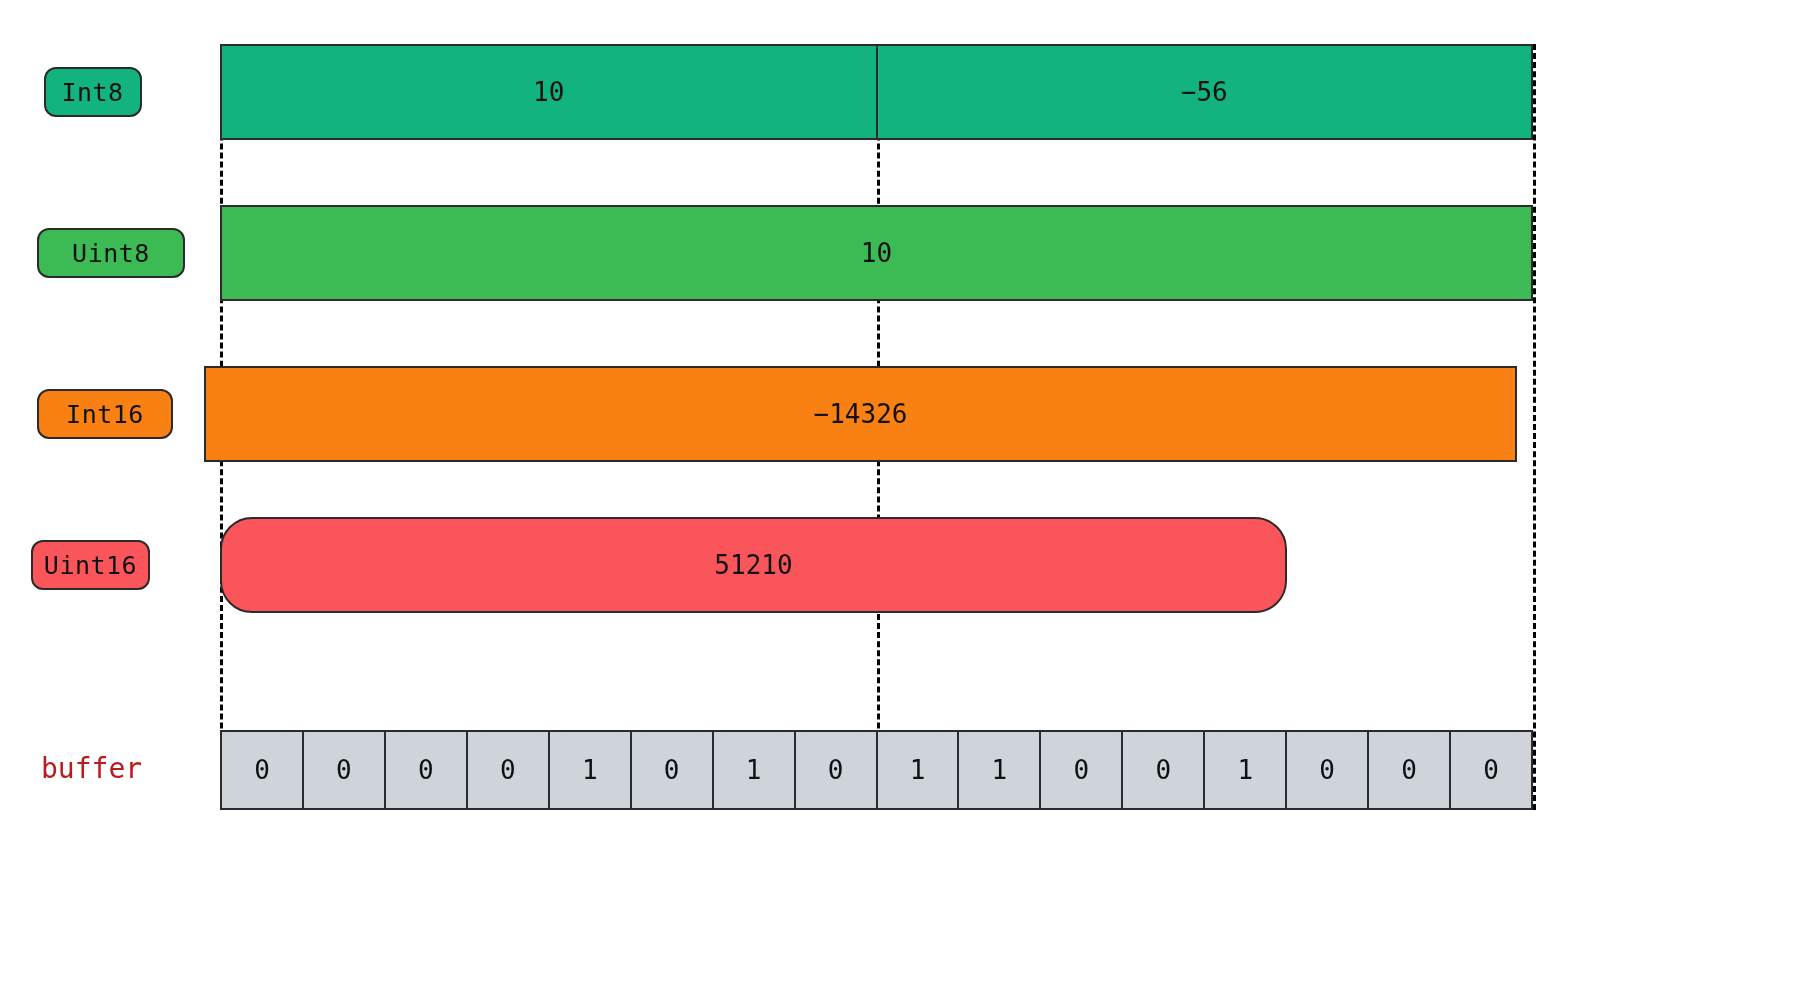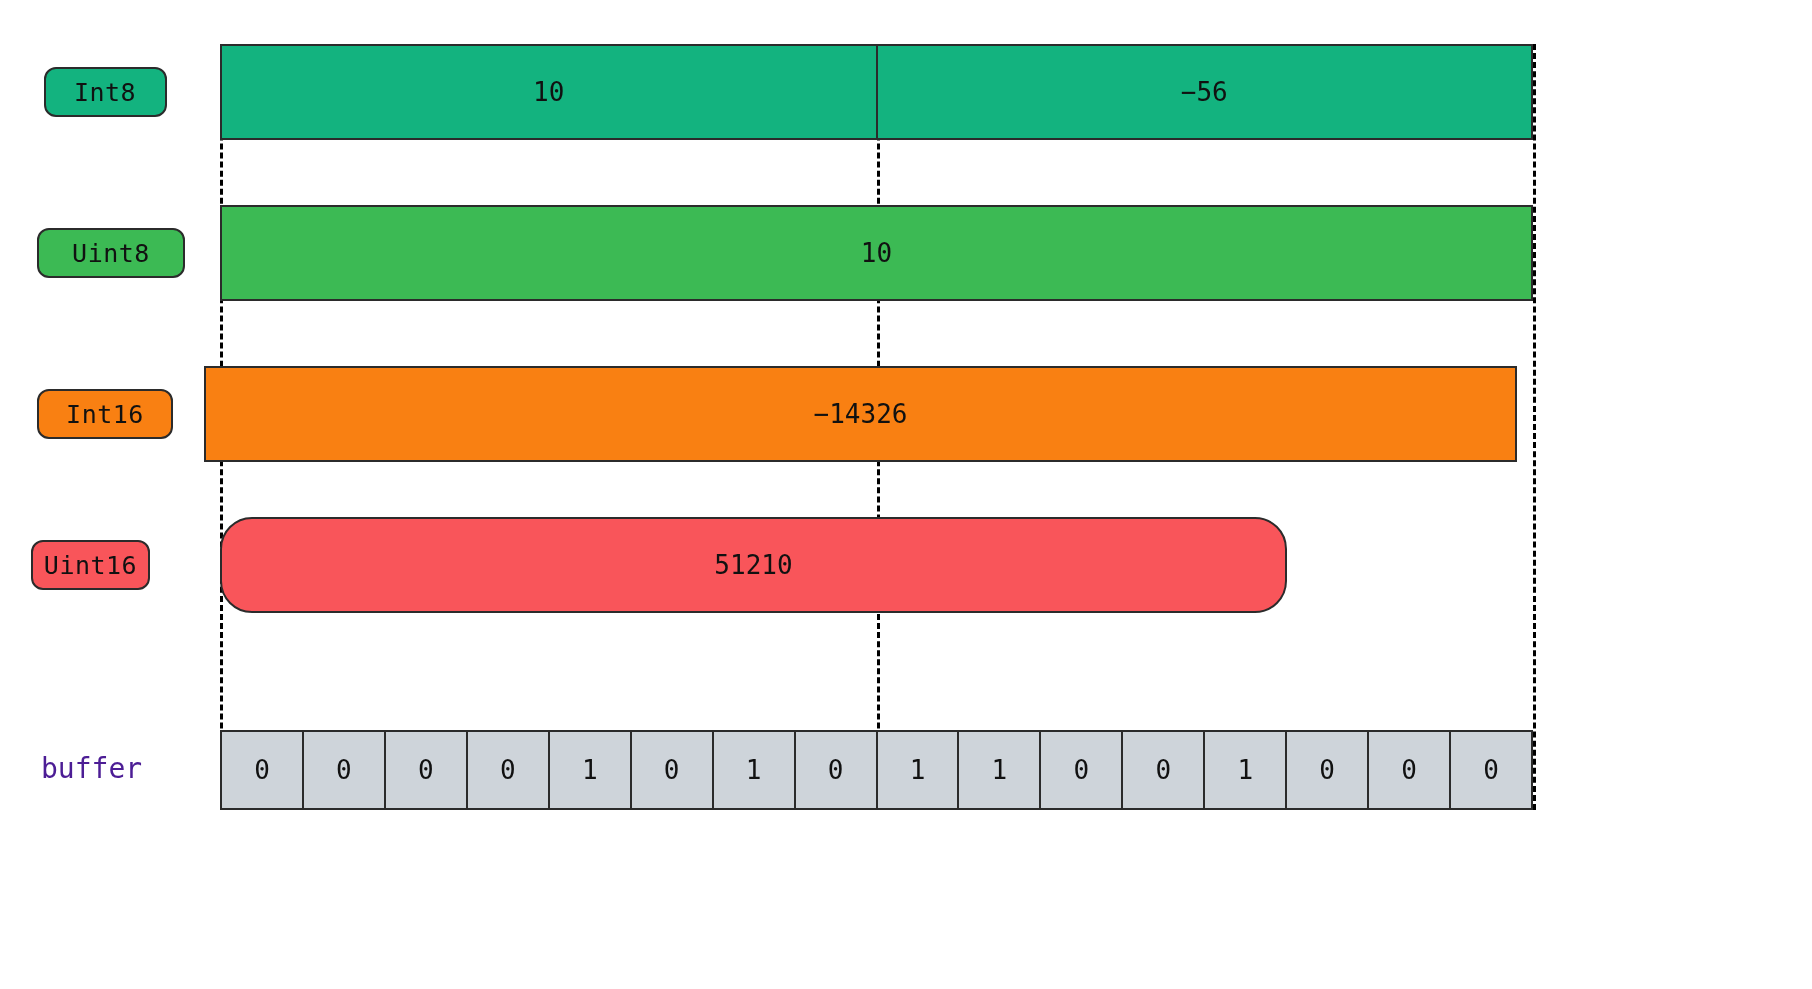--- a/index.html
+++ b/index.html
@@ -42,21 +42,21 @@
     font-size: 25px;
     letter-spacing: 0.5px;
     color: #111111;
     white-space: nowrap;
   }
 
   
   .plain-label {
     position: absolute;
     font-size: 28px;
-    color: #4c1d95;
+    color: #b91c1c;
     white-space: nowrap;
   }
 
   
   .bar-row {
     position: absolute;
     display: flex;
     box-sizing: border-box;
     border: 2.5px solid #2b2b2b;
     align-items: center;
@@ -102,21 +102,21 @@
 
 <div id="stage">
 
   <div id="guides-layer">
       <div class="guide" style="left: 220px; top: 44px; height: 766px;"></div>
       <div class="guide" style="left: 876.5px; top: 44px; height: 766px;"></div>
       <div class="guide" style="left: 1533px; top: 44px; height: 766px;"></div>
     </div>
 
   <div id="labels-layer">
-      <div class="pill" style="left: 43.5px; width: 123px; top: 67px; background: rgb(19, 179, 127);">Int8</div>
+      <div class="pill" style="left: 43.5px; width: 98px; top: 67px; background: rgb(19, 179, 127);">Int8</div>
       <div class="pill" style="left: 37px; width: 148px; top: 228px; background: rgb(60, 186, 84);">Uint8</div>
       <div class="pill" style="left: 37px; width: 136px; top: 389px; background: rgb(249, 128, 18);">Int16</div>
       <div class="pill" style="left: 31px; width: 119px; top: 540px; background: rgb(249, 85, 90);">Uint16</div>
       <div class="plain-label" style="left: 41px; top: 752px;">buffer</div>
     </div>
 
   <div id="bars-layer">
       <div class="bar-row" style="left: 220px; top: 44px; width: 1313px; height: 96px; background: rgb(19, 179, 127);">
         <div class="bar-cell" style="flex: 8 1 0px;">10</div>
         <div class="bar-cell" style="flex: 8 1 0px;">−56</div>

